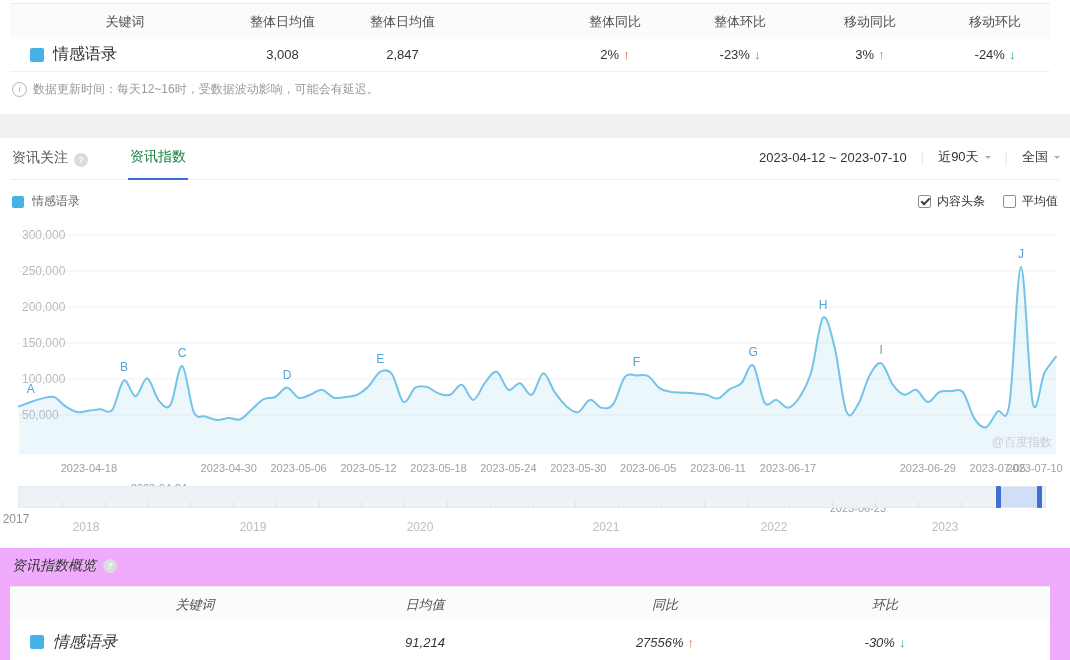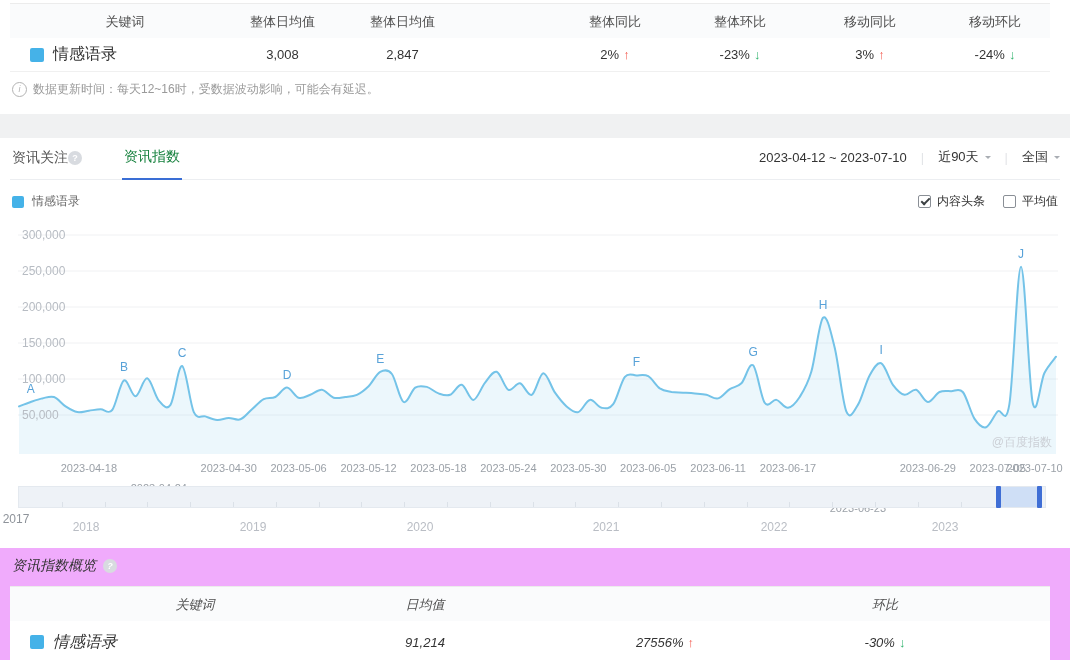--- a/index.html
+++ b/index.html
@@ -30,21 +30,21 @@
         font-size:12px;color:#9a9a9a;}
   .info-i{width:13px;height:13px;border:1px solid #b3b3b3;border-radius:50%;color:#b3b3b3;
           font-size:9px;line-height:13px;text-align:center;display:inline-block;font-style:italic;}
   .gray-band{position:absolute;top:114px;left:0;width:100%;height:24px;background:#f0f1f2;}
 
   
   .trend{top:138px;height:402px;background:#fff;}
   .tabbar{position:absolute;top:0;left:10px;right:10px;height:41px;border-bottom:1px solid #eceef1;
           display:flex;align-items:flex-end;justify-content:space-between;}
   .tabs{display:flex;gap:38px;height:100%;align-items:flex-end;}
-  .tab{font-size:14px;color:#555;padding:0 2px 12px 2px;display:flex;align-items:center;cursor:pointer;}
+  .tab{font-size:14px;color:#555;padding:0 2px 12px 2px;display:flex;align-items:flex-end;gap:6px;cursor:pointer;}
   .tab.active{color:#15803d;border-bottom:2px solid #3a6ed5;margin-bottom:-1px;}
   .help-circle{width:14px;height:14px;background:#d8dbe0;border-radius:50%;color:#fff;font-size:9px;
                font-weight:bold;line-height:14px;text-align:center;display:inline-block;}
   .controls{display:flex;align-items:center;padding-bottom:13px;font-size:13px;color:#333;}
   .divider{color:#e3e5e8;margin:0 14px;}
   .caret{width:0;height:0;border:3.5px solid transparent;border-top-color:#a9adb3;
          display:inline-block;margin:4px 0 0 6px;}
   .selector{display:flex;align-items:center;cursor:pointer;}
 
   .legendbar{position:absolute;top:55px;left:12px;right:12px;display:flex;justify-content:space-between;align-items:center;}
@@ -248,20 +248,21 @@
   </section>
 
   <section class="overview">
     <div class="ov-title">
       <span>资讯指数概览</span>
       <span class="help-circle">?</span>
     </div>
     <div class="grid-row ov-cols thead" id="overview-head">
         <span class="hcell left" style="grid-column: 1;">关键词</span>
         <span class="hcell" style="grid-column: 2;">日均值</span>
+        <span class="hcell" style="grid-column: 4;">同比</span>
         <span class="hcell" style="grid-column: 5;">环比</span>
       </div>
     <div class="grid-row ov-cols trow">
       <span class="kw-cell" style="grid-column:1">
         <span class="swatch"></span>
         <span>情感语录</span>
       </span>
       <span class="vcell" style="grid-column:2">91,214</span>
       <span class="vcell" style="grid-column:4"><span>27556%</span><span class="arrow up">↑</span></span>
       <span class="vcell" style="grid-column:5"><span>-30%</span><span class="arrow down">↓</span></span>

